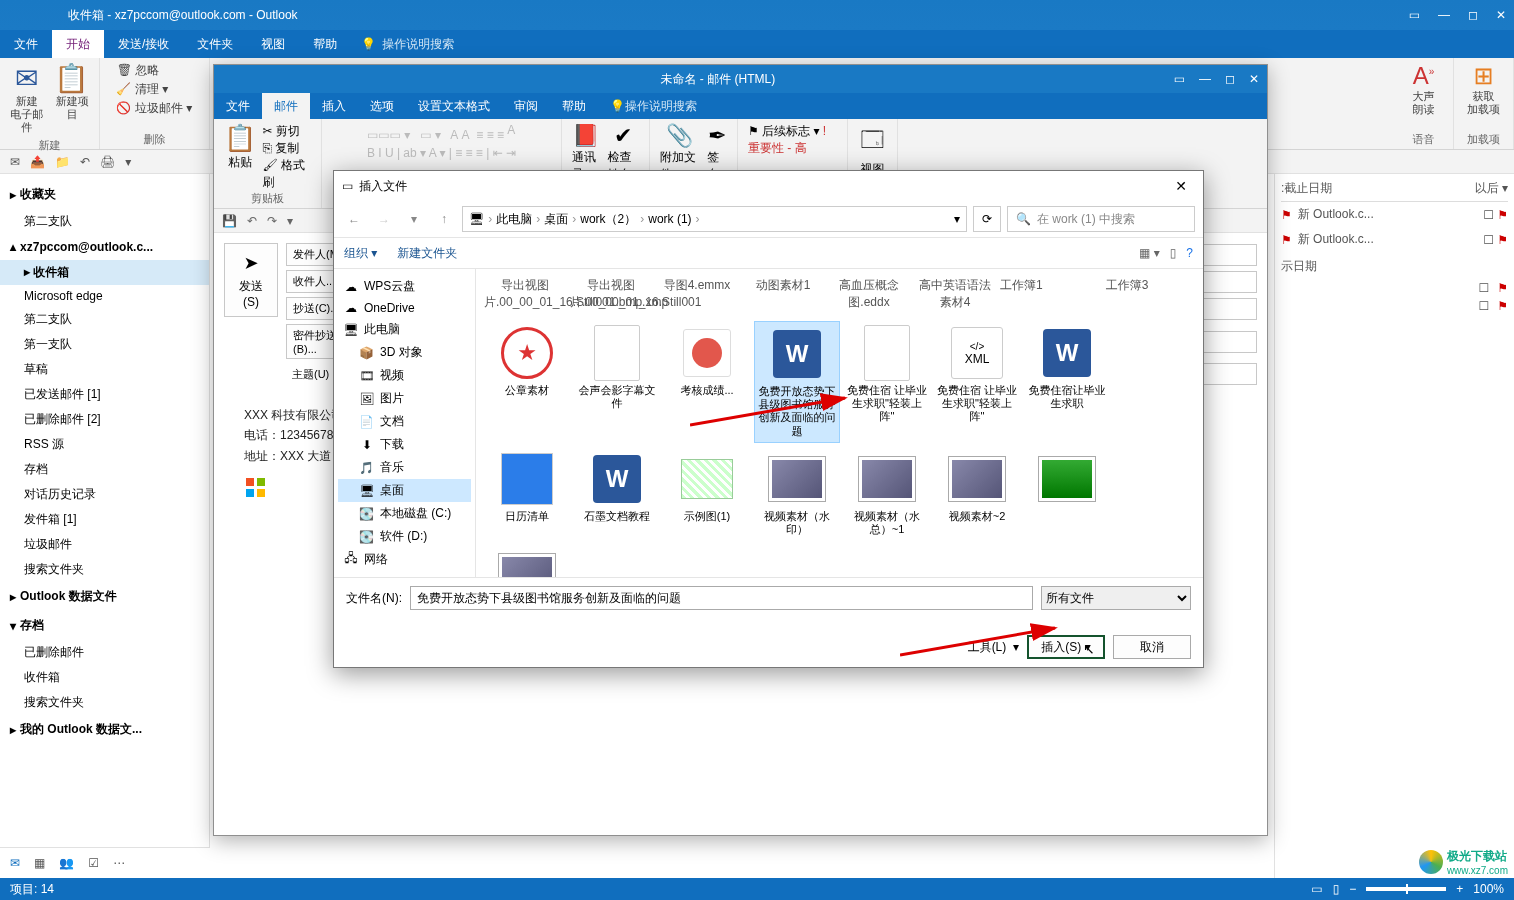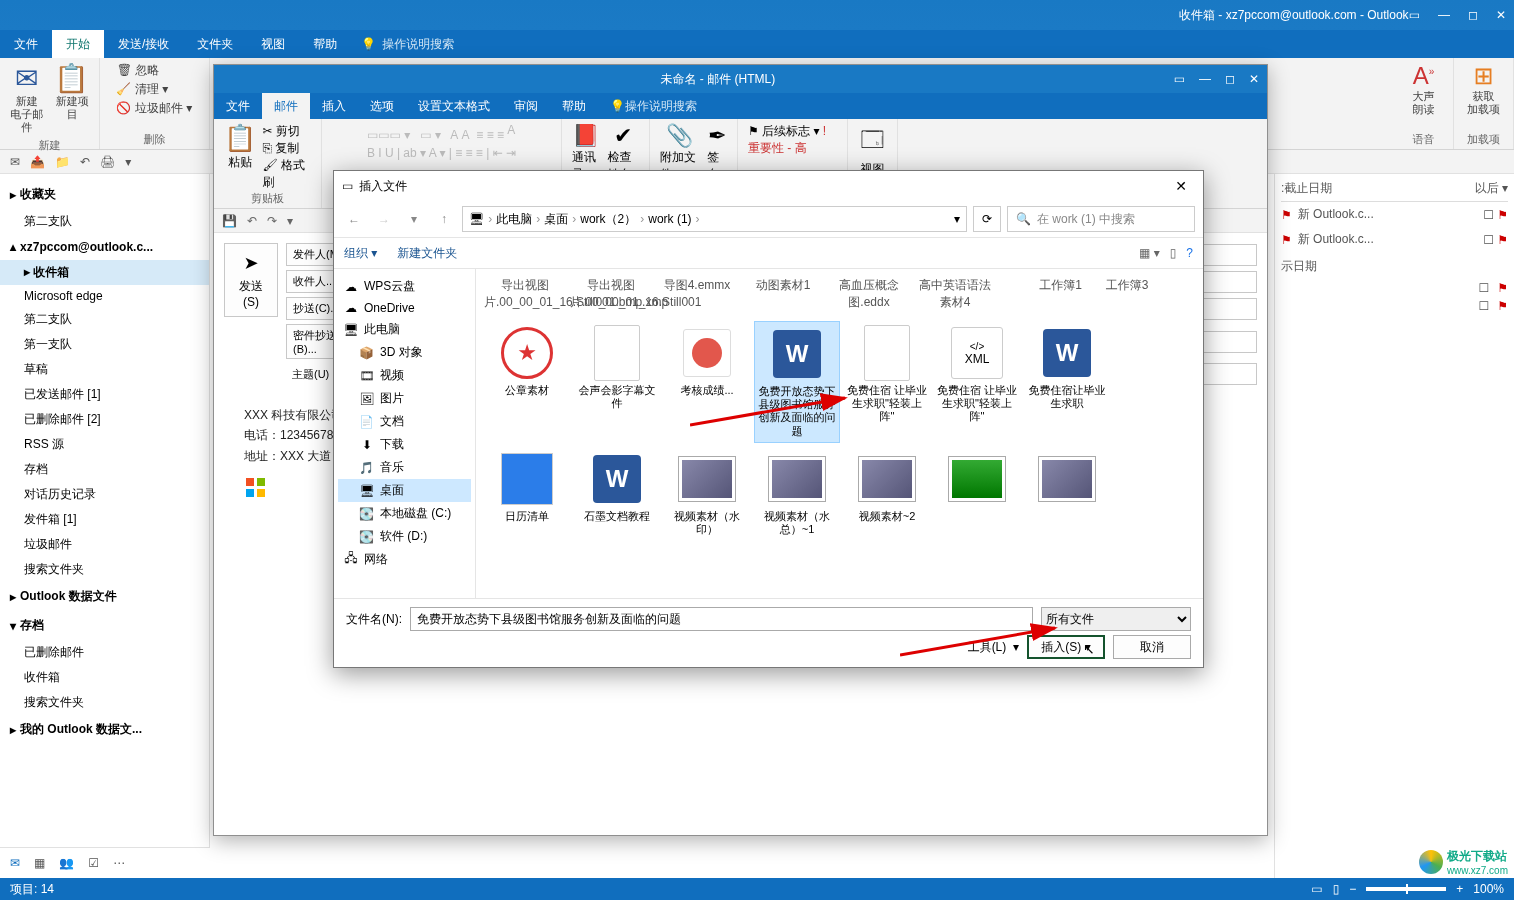--- a/index.html
+++ b/index.html
@@ -1,23 +1,23 @@
 <!DOCTYPE html>
 <html><head>
 <meta charset="utf-8">
 <style>
 *{box-sizing:border-box;margin:0;padding:0;font-family:"Microsoft YaHei","Segoe UI",sans-serif;font-size:12px}
 body{width:1514px;height:900px;background:#fff;overflow:hidden;position:relative}
 .titlebar{height:30px;background:linear-gradient(to bottom,#1979c4,#1b7ac5);color:#fff;display:flex;align-items:center;justify-content:space-between;padding:0 8px}
-.titlebar .title{flex:1;text-align:right;font-size:12px}
+.titlebar .title{flex:1;text-align:left;font-size:12px}
 .titlebar .wbtns{display:flex;gap:18px}
 .titlebar .wbtns span{cursor:pointer}
 .menubar{height:28px;background:#106ebe;color:#fff;display:flex;align-items:center}
 .menubar .tab{padding:0 14px;height:100%;display:flex;align-items:center;cursor:pointer}
-.menubar .tab.active{background:#fff;color:#0f766e}
+.menubar .tab.active{background:#fff;color:#701a75}
 .menubar .tell{display:flex;align-items:center;gap:6px;margin-left:10px;color:#d0e5f5}
 .ribbon{height:92px;background:#f3f3f3;border-bottom:1px solid #d4d4d4;display:flex;align-items:stretch}
 .rgroup{border-right:1px solid #e1e1e1;display:flex;flex-direction:column;align-items:center;justify-content:space-between;padding:4px 8px 2px}
 .rgroup .ico{font-size:28px;color:#2b579a}
 .rgroup .small{font-size:11px;color:#444;text-align:center;line-height:1.2}
 .rgroup .lbl{font-size:11px;color:#666;margin-top:3px}
 .rgroup .col{display:flex;flex-direction:column;gap:2px;font-size:11px;color:#444}
 .qat{height:24px;background:#f3f3f3;border-bottom:1px solid #e1e1e1;display:flex;align-items:center;gap:10px;padding:0 10px;color:#555}
 .layout{display:flex;height:calc(100% - 30px - 28px - 92px - 24px - 22px)}
 .navpane{width:210px;border-right:1px solid #e1e1e1;overflow:auto;padding-top:6px}
@@ -66,21 +66,21 @@
 .filedlg .fdbody{flex:1;display:flex;overflow:hidden}
 .filedlg .fdtree{width:142px;border-right:1px solid #e5e5e5;overflow:auto;padding:6px 4px}
 .filedlg .fdtree .ti{padding:3px 6px;display:flex;align-items:center;gap:6px;cursor:pointer;font-size:12px}
 .filedlg .fdtree .ti.ind{padding-left:22px}
 .filedlg .fdtree .ti.sel{background:#cde8ff}
 .filedlg .fdfiles{flex:1;overflow:auto;padding:8px;display:flex;flex-wrap:wrap;gap:4px;align-content:flex-start}
 .filedlg .fitem{width:86px;display:flex;flex-direction:column;align-items:center;padding:4px 2px;cursor:pointer;text-align:center}
 .filedlg .fitem.sel{background:#cce8ff;border:1px solid #99d1ff}
 .filedlg .fitem .thumb{width:56px;height:56px;display:flex;align-items:center;justify-content:center;margin-bottom:3px}
 .filedlg .fitem .fn{font-size:11px;line-height:1.2;word-break:break-all;max-height:55px;overflow:hidden}
-.filedlg .fdbottom{padding:8px 12px;display:flex;flex-direction:column;gap:4px;border-top:1px solid #e5e5e5}
+.filedlg .fdbottom{padding:8px 12px;display:flex;flex-direction:column;gap:25px;border-top:1px solid #e5e5e5}
 .filedlg .fnrow{display:flex;align-items:center;gap:8px}
 .filedlg .fnrow .lab{font-size:12px}
 .filedlg .fnrow input{flex:1;height:24px;border:1px solid #aaa;padding:0 6px}
 .filedlg .fnrow select{width:150px;height:24px;border:1px solid #aaa}
 .filedlg .btnrow{display:flex;justify-content:flex-end;gap:8px;align-items:center}
 .filedlg .btnrow button{width:78px;height:24px;border:1px solid #aaa;background:#fdfdfd;cursor:pointer}
 .filedlg .btnrow button.primary{border:2px solid #14532d}
 .wicon{width:48px;height:48px;background:#2b579a;border-radius:4px;display:flex;align-items:center;justify-content:center;color:#fff;font-size:24px;font-weight:bold}
 .pdficon{width:48px;height:48px;background:#fff;border:1px solid #ddd;border-radius:3px;display:flex;align-items:center;justify-content:center}
 .pdficon::after{content:"";width:30px;height:30px;background:#e2574c;border-radius:50%;}
@@ -477,21 +477,21 @@
         </div>
       </div>
     <div class="fdfiles">
       <div style="width:100%;display:flex;gap:4px;font-size:10px;color:#555;padding-bottom:6px" id="row0">
           <div style="width: 82px; text-align: center;">导出视图片.00_00_01_16.Still001.bmp.xmp</div>
           <div style="width: 82px; text-align: center;">导出视图片.00_00_01_16.Still001</div>
           <div style="width: 82px; text-align: center;">导图4.emmx</div>
           <div style="width: 82px; text-align: center;">动图素材1</div>
           <div style="width: 82px; text-align: center;">高血压概念图.eddx</div>
           <div style="width: 82px; text-align: center;">高中英语语法素材4</div>
-          <div style="width: 82px; text-align: right;">工作簿1</div>
+          <div style="width: 82px; text-align: left;">工作簿1</div>
           <div style="width: 82px; text-align: center;">工作簿3</div>
         </div>
       <div id="filesgrid" style="display:flex;flex-wrap:wrap;gap:4px;width:100%">
           <div class="fitem">
             <div class="thumb">
               <div class="stampicon">★</div>
             </div>
             <div class="fn">公章素材</div>
           </div>
           <div class="fitem">
@@ -534,20 +534,26 @@
             <div class="thumb">
               <div style="width:52px;height:52px;background:#2b7de9;border:1px solid #ccc"></div>
             </div>
             <div class="fn">日历清单</div>
           </div>
           <div class="fitem">
             <div class="thumb">
               <div class="wicon">W</div>
             </div>
             <div class="fn">石墨文档教程</div>
+          </div>
+          <div class="fitem">
+            <div class="thumb">
+              <div style="width:52px;height:40px;border:1px solid #9c9;background:repeating-linear-gradient(45deg,#cfc,#cfc 3px,#fff 3px,#fff 6px)"></div>
+            </div>
+            <div class="fn">示例图(1)</div>
           </div>
           <div class="fitem">
             <div class="thumb">
               <div class="vidthumb"></div>
             </div>
             <div class="fn">视频素材（水印）</div>
           </div>
           <div class="fitem">
             <div class="thumb">
               <div class="vidthumb"></div>

